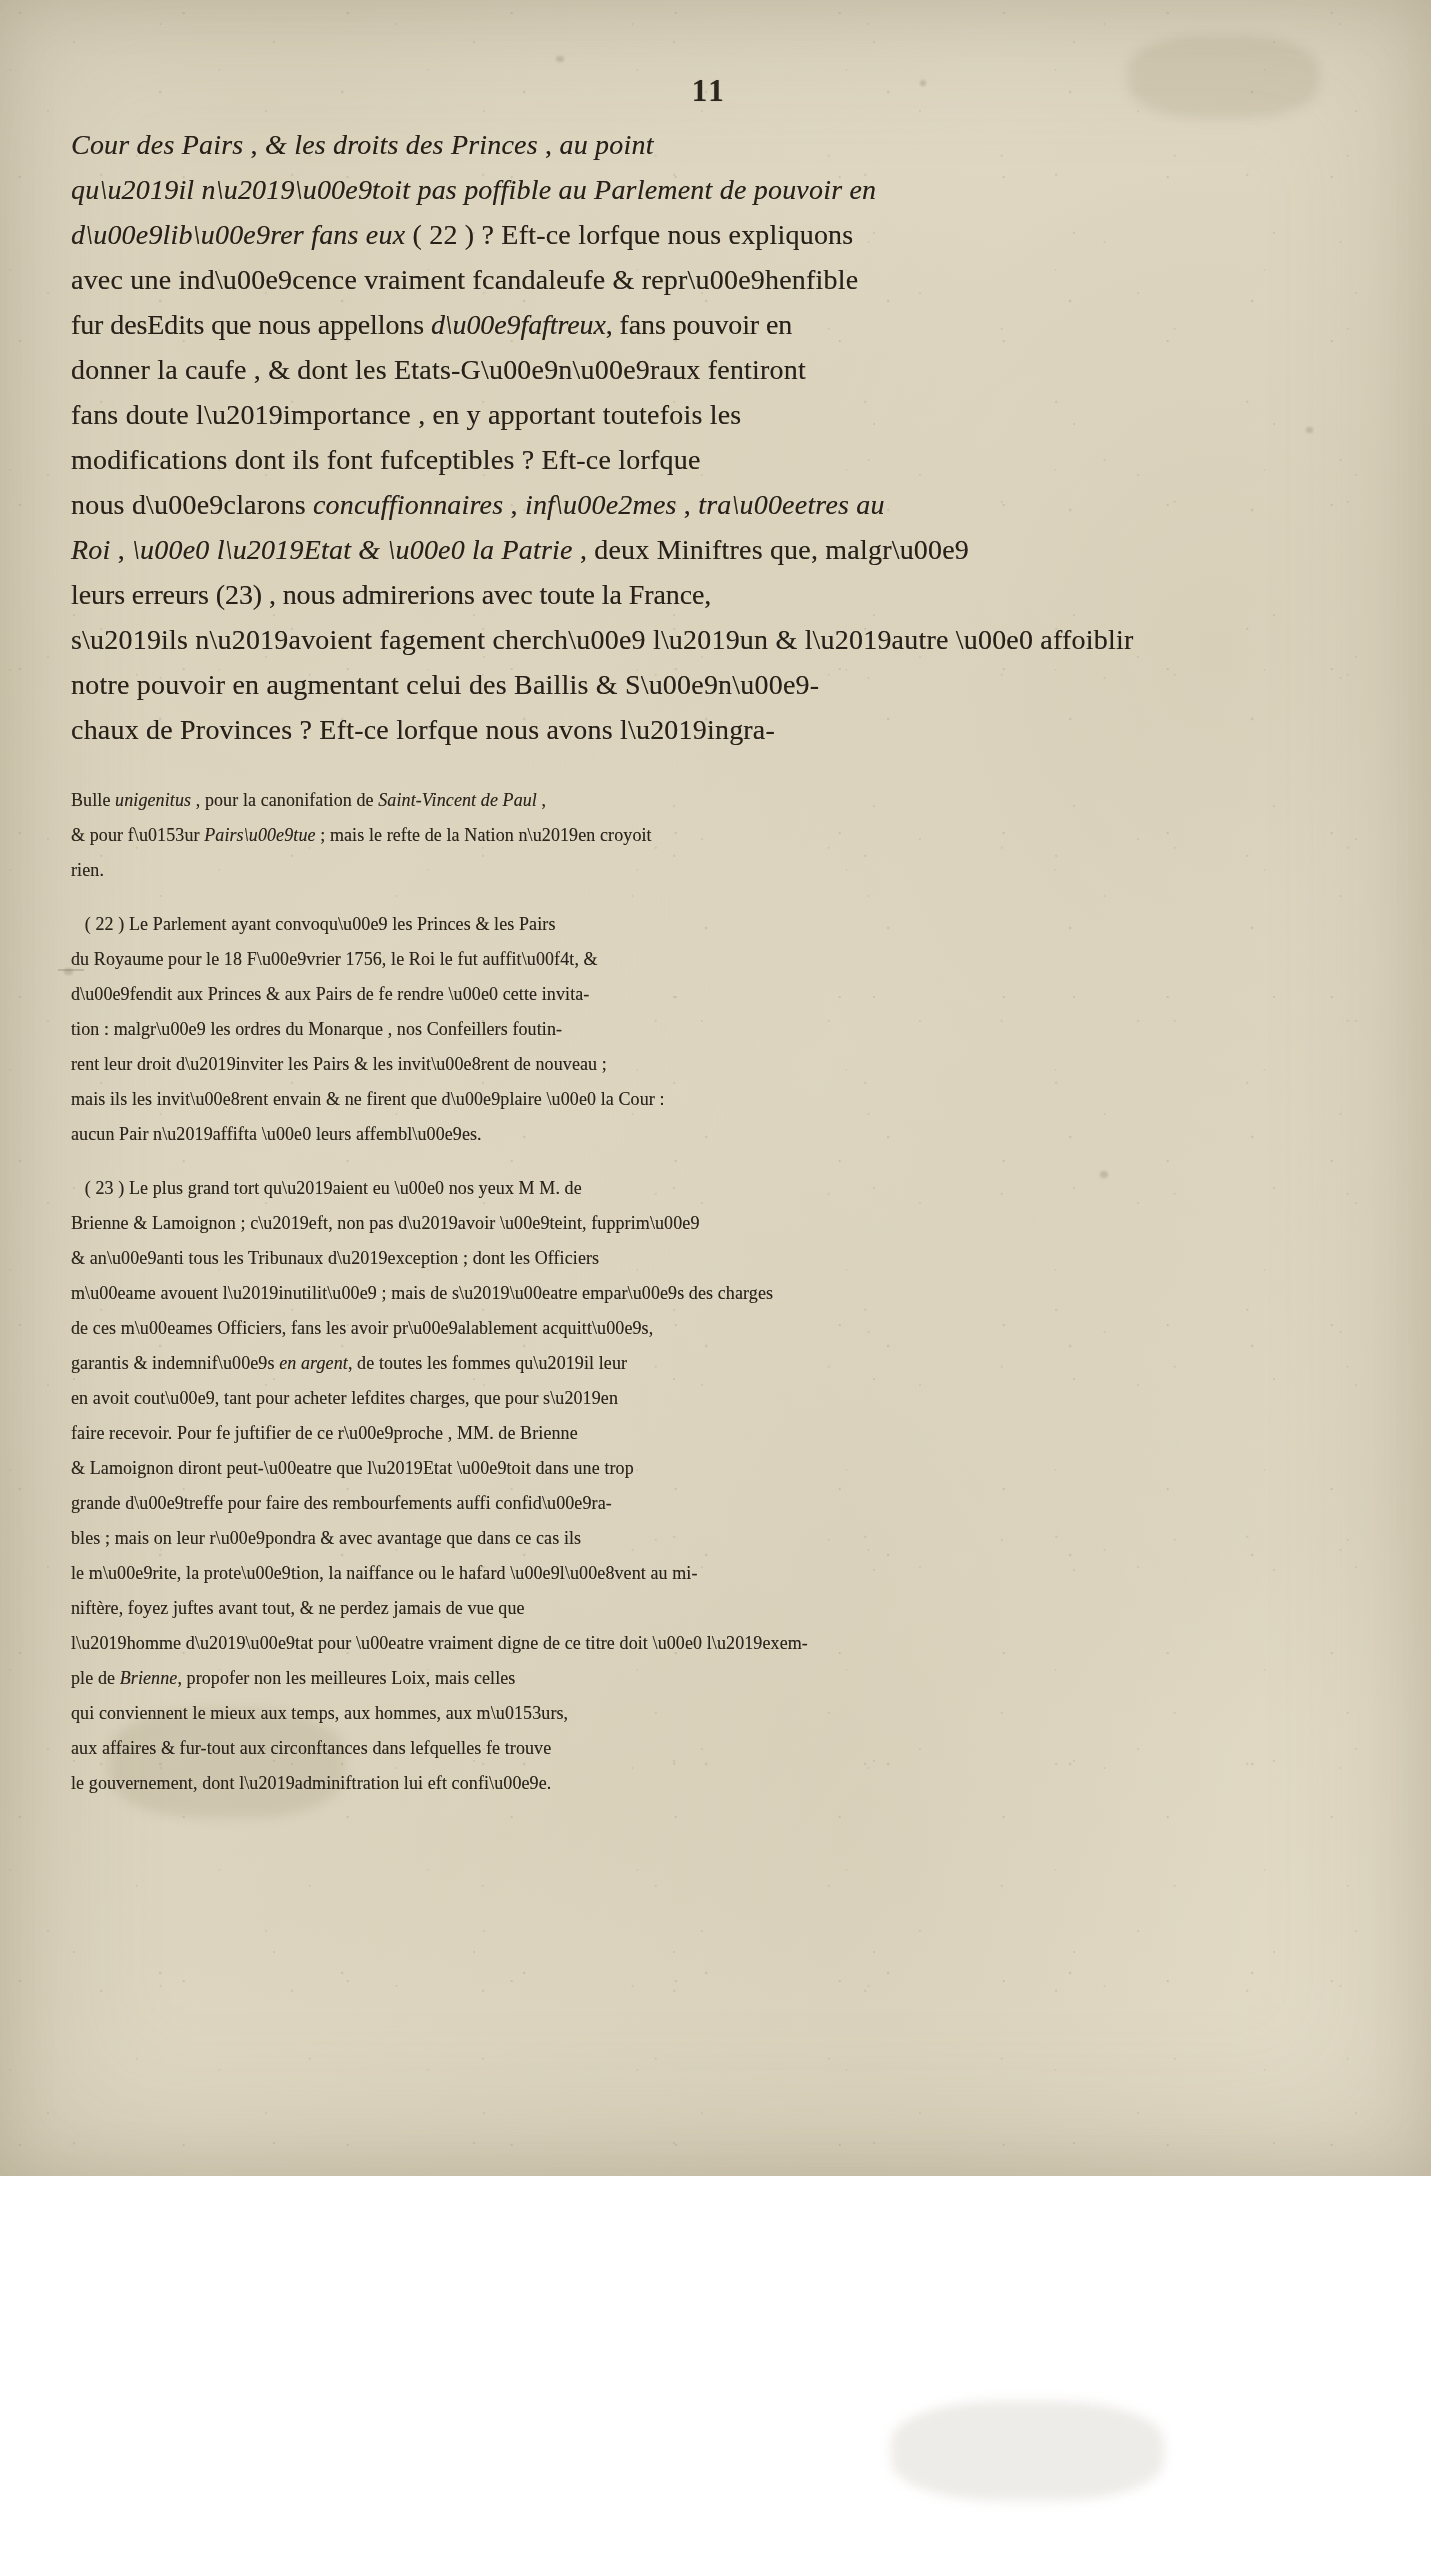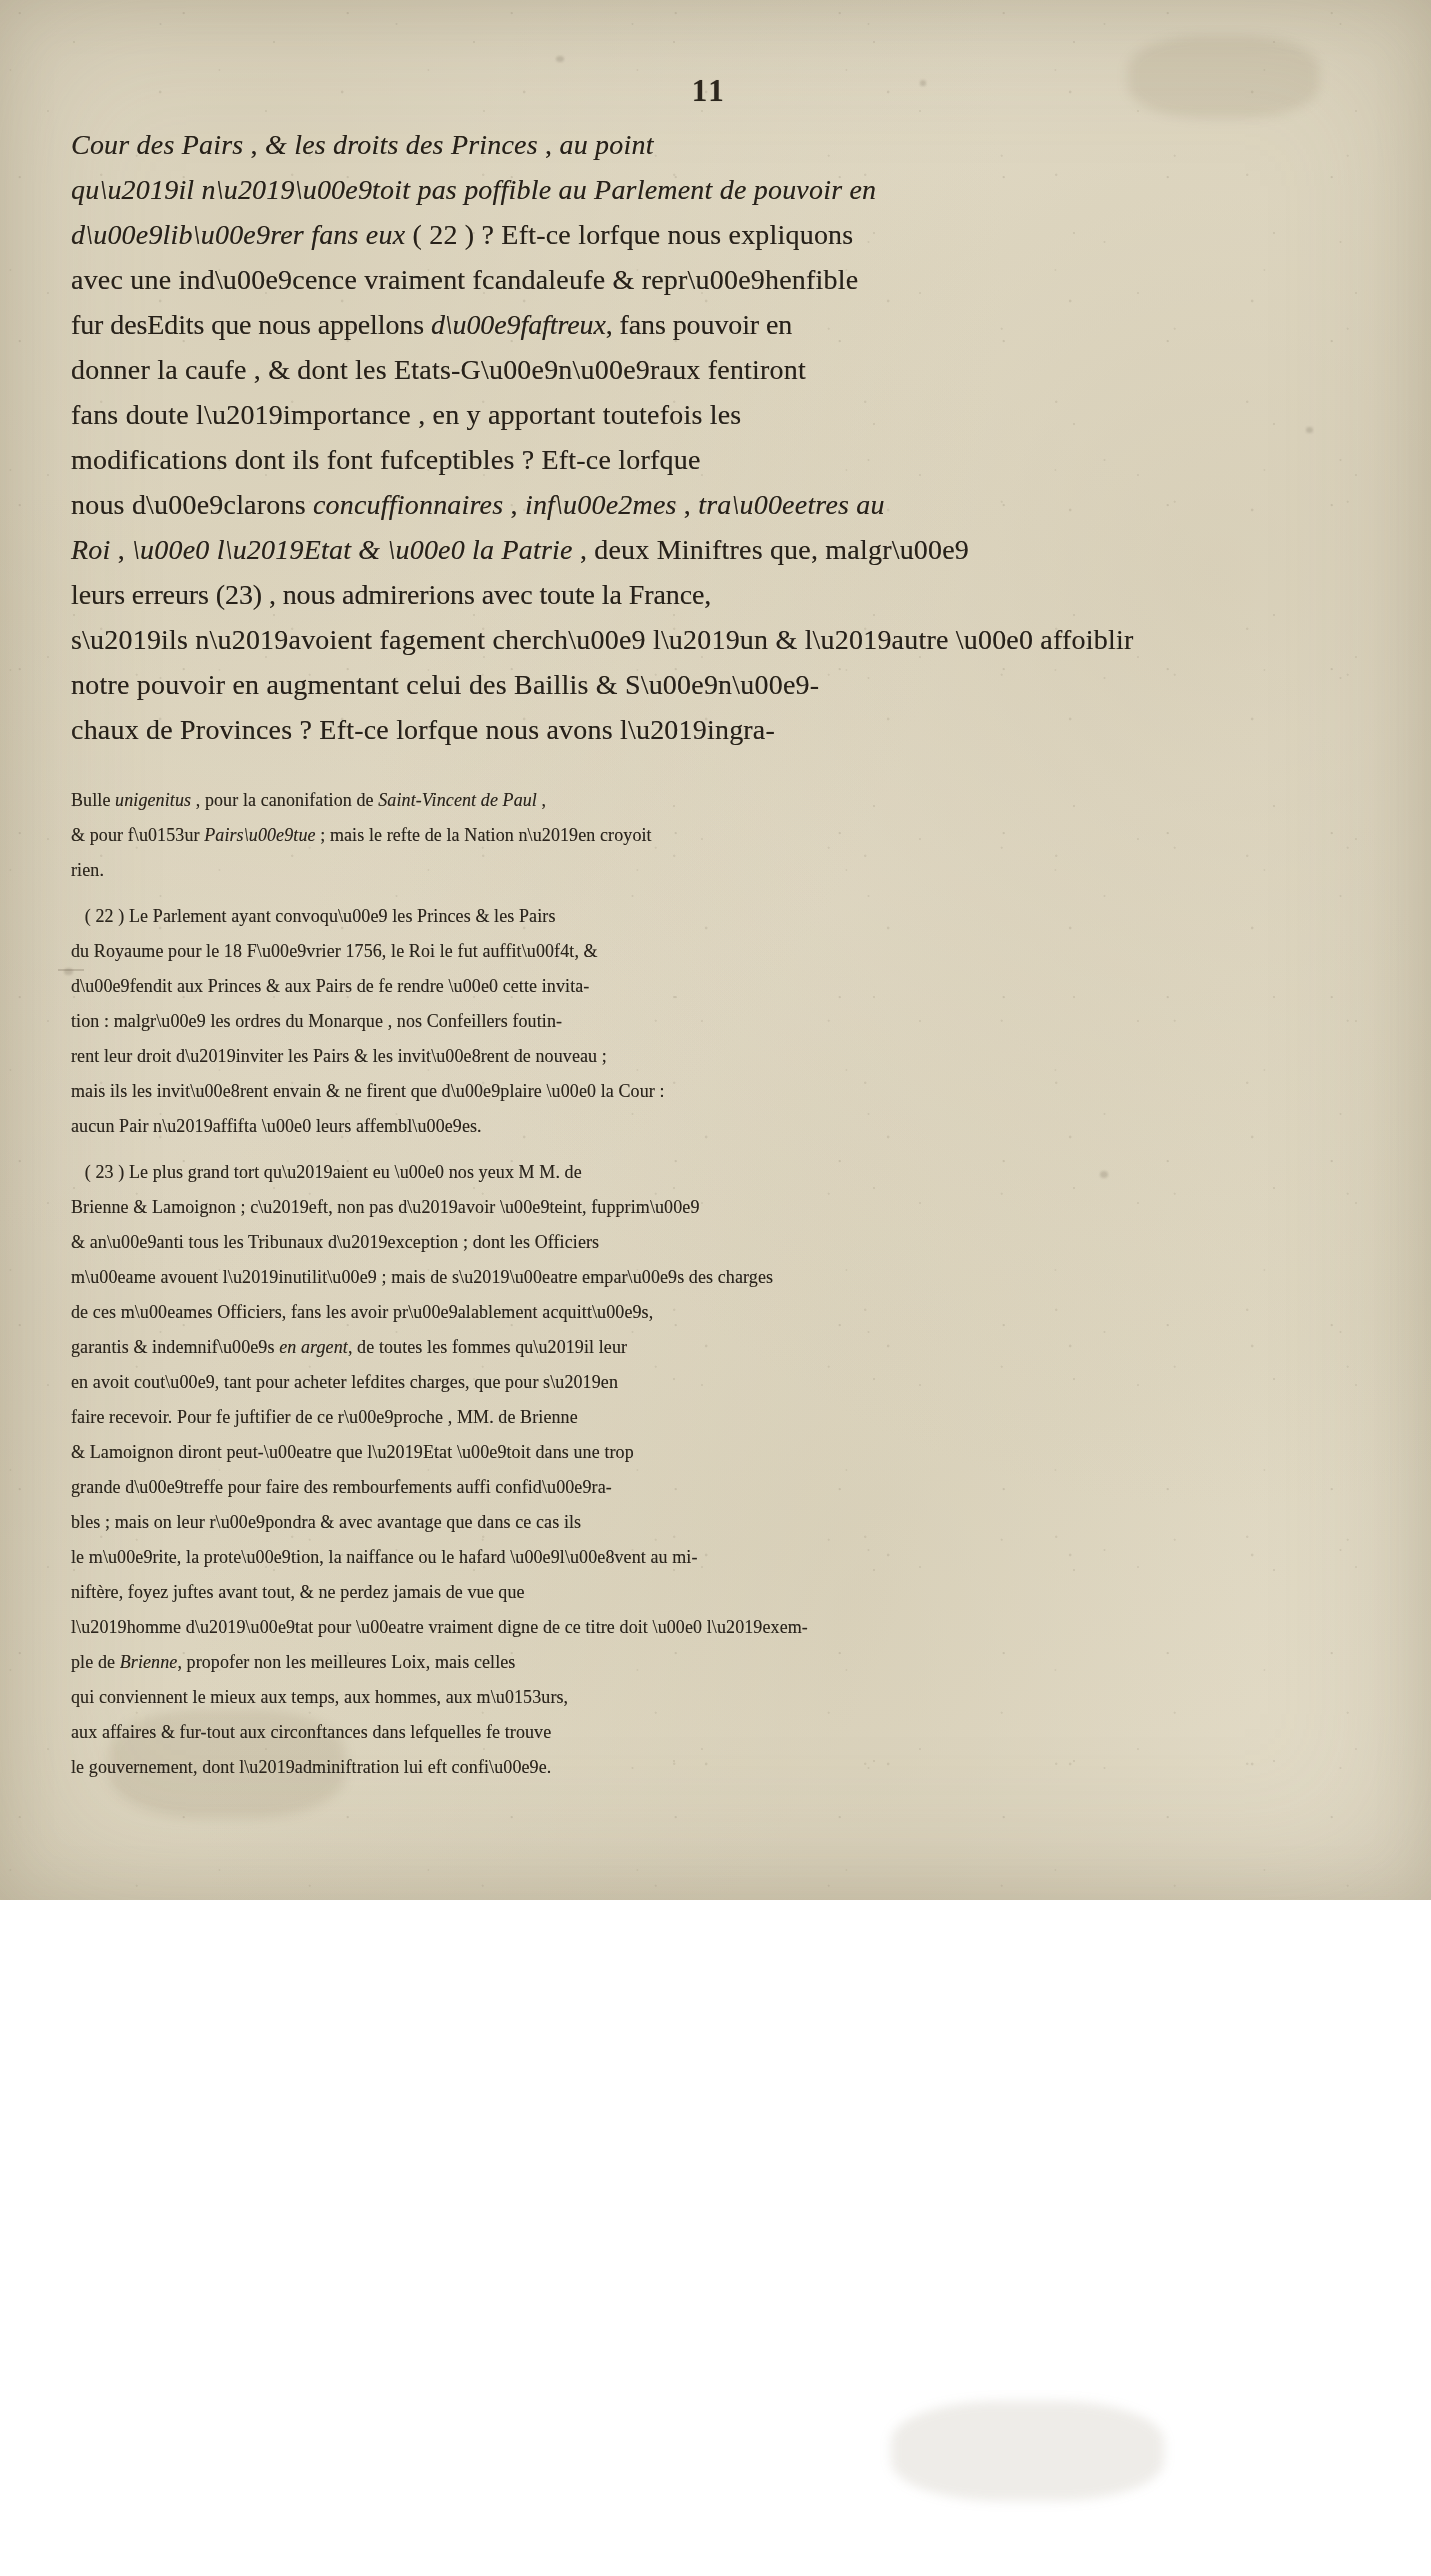--- a/index.html
+++ b/index.html
@@ -11,21 +11,21 @@
     width: 1431px;
     height: 2576px;
     overflow: hidden;
     font-family: "Liberation Serif", serif;
   }
 
   
   .page {
     position: relative;
     width: 1431px;
-    height: 1900px;
+    height: 2176px;
     background:
       radial-gradient(ellipse at 18% 12%, rgba(205,195,168,0.55) 0%, rgba(205,195,168,0) 45%),
       radial-gradient(ellipse at 85% 30%, rgba(198,188,160,0.45) 0%, rgba(198,188,160,0) 50%),
       radial-gradient(ellipse at 60% 85%, rgba(206,197,172,0.50) 0%, rgba(206,197,172,0) 55%),
       radial-gradient(ellipse at 8% 70%, rgba(200,190,163,0.40) 0%, rgba(200,190,163,0) 45%),
       linear-gradient(160deg, #e9e3d2 0%, #e4ddc9 25%, #e8e1cf 50%, #e2dbc6 75%, #e7e0cd 100%);
     box-sizing: border-box;
     color: #241f19;
   }
   
@@ -95,21 +95,21 @@
     line-height: 35px;
     text-align: justify;
     color: #2a241c;
     letter-spacing: 0.1px;
     text-shadow: 0 0 0.5px rgba(35,30,22,0.40);
   }
   .notes .ln {
     display: block;
     white-space: nowrap;
   }
-  .notes .gap { margin-top: 11px; }
+  .notes .gap { margin-top: 19px; }
 
   i, .it { font-style: italic; }
 
   
   .blot {
     position: absolute;
     border-radius: 50%;
     pointer-events: none;
     background: rgba(80,68,50,0.18);
     filter: blur(1.1px);

